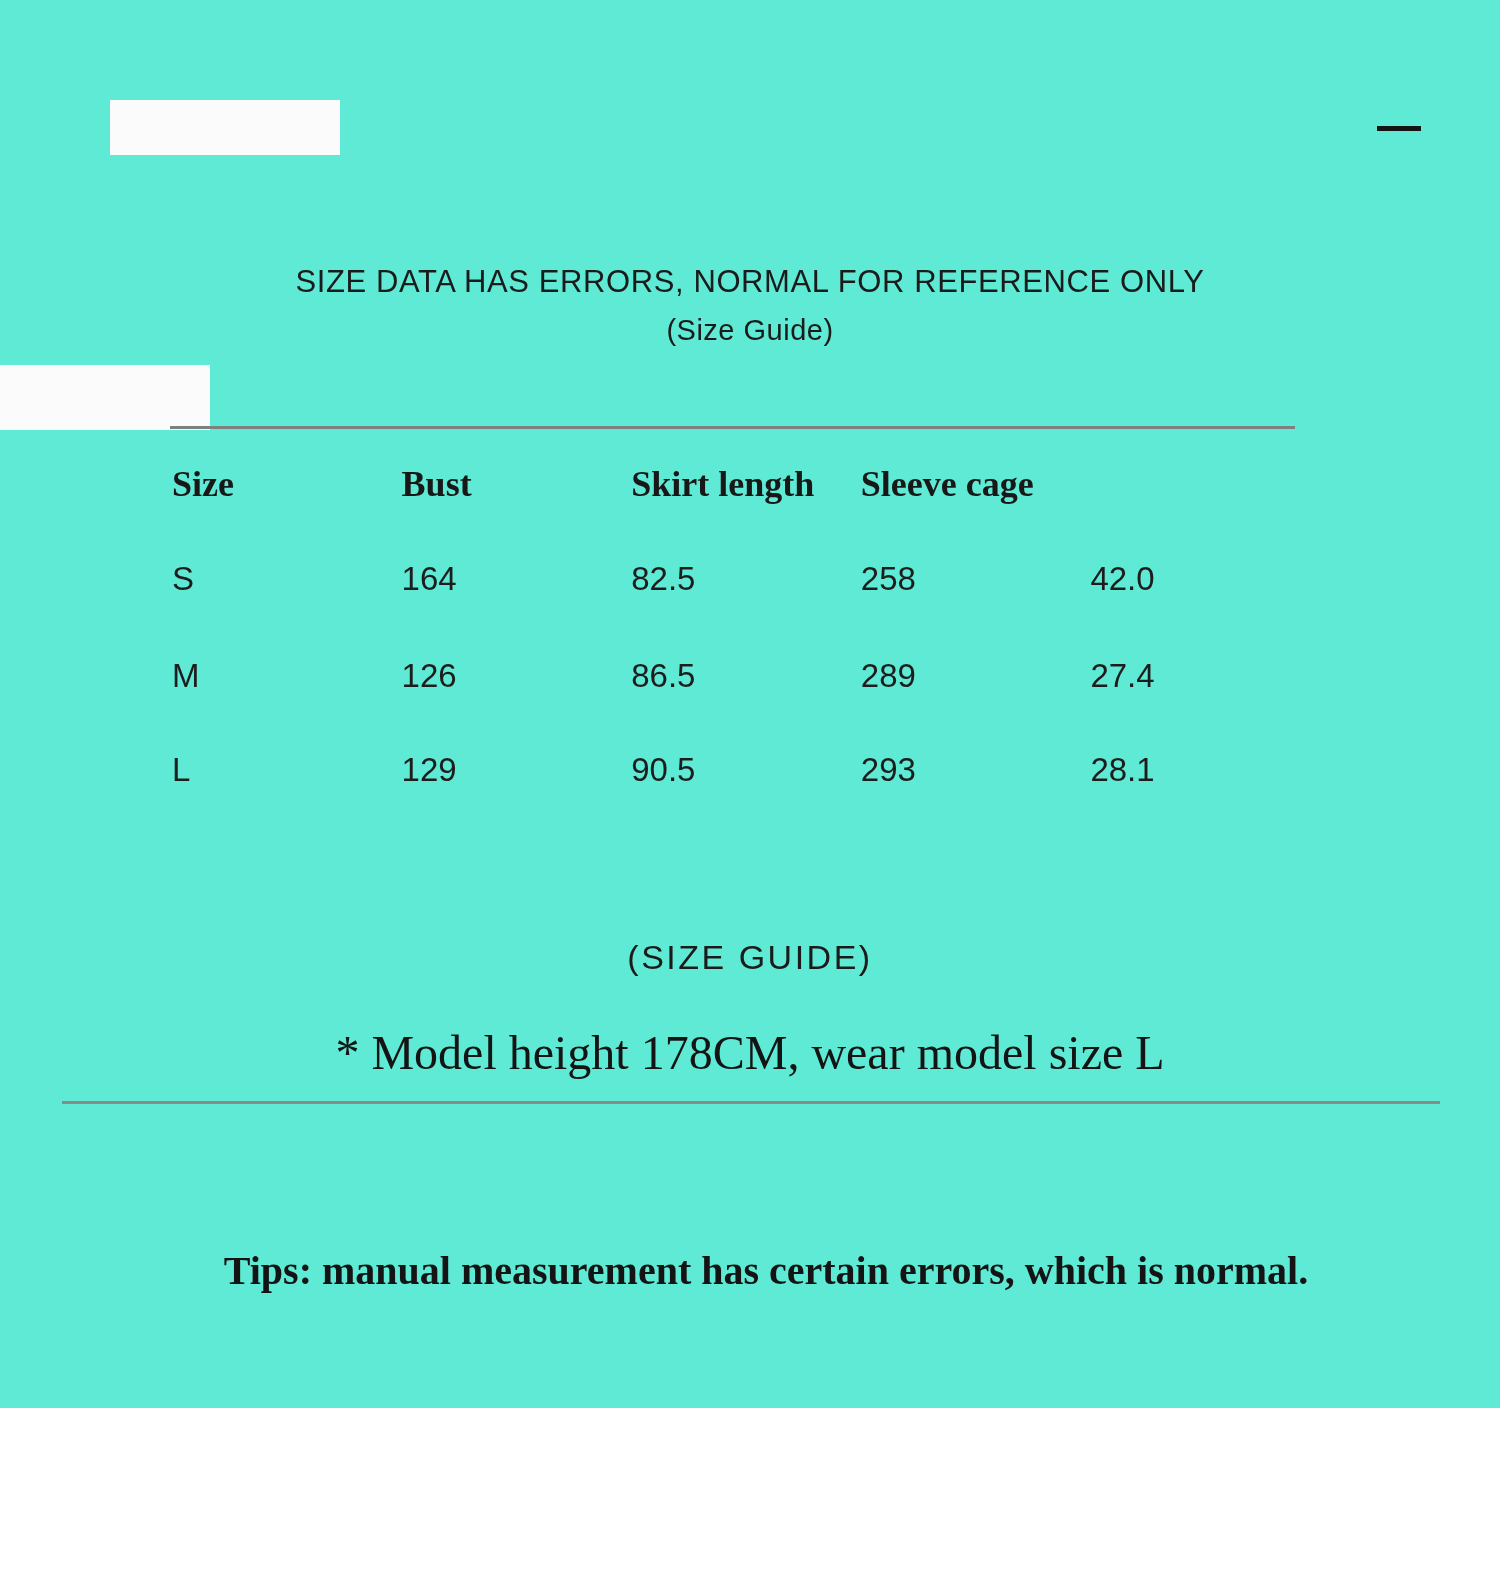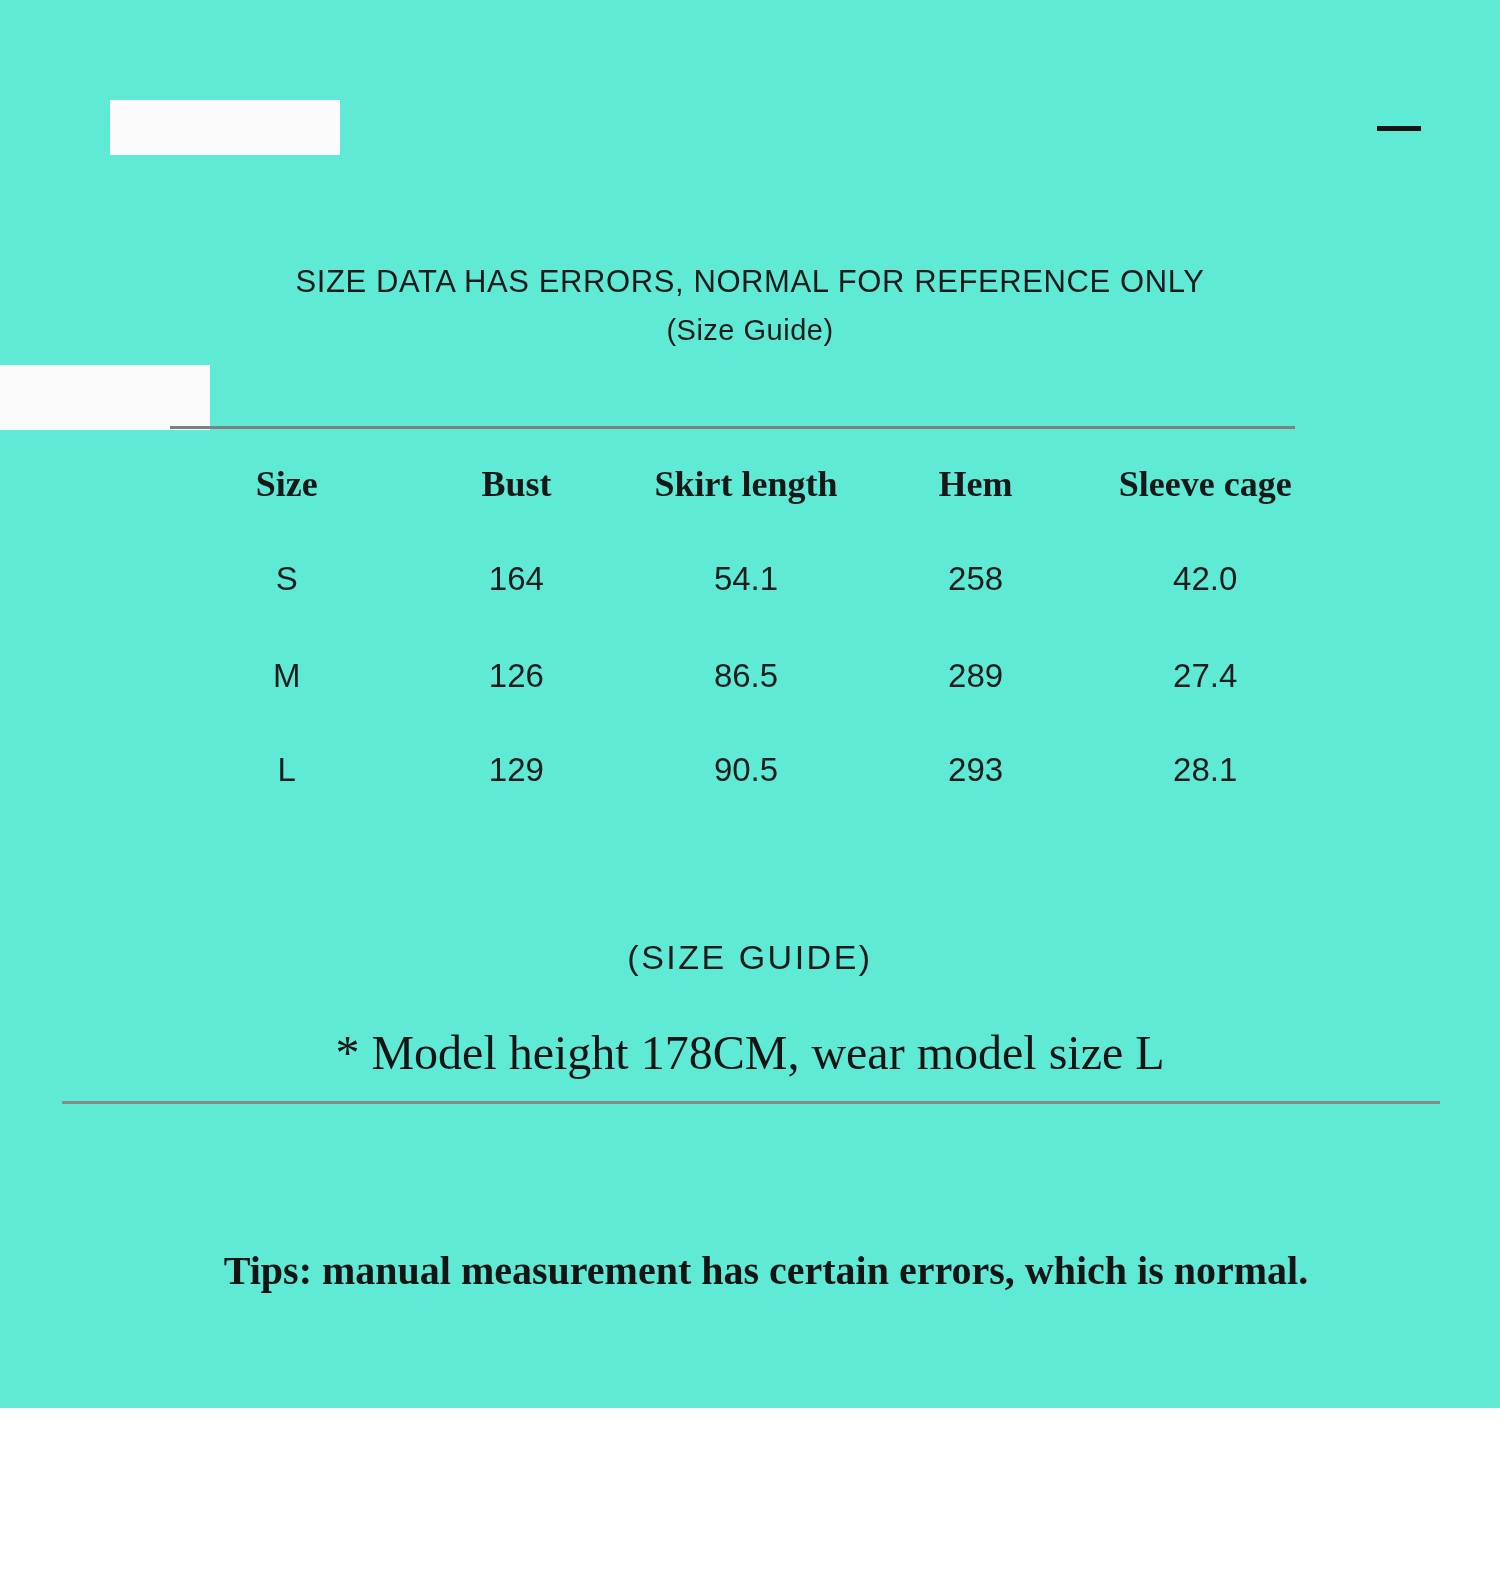--- a/index.html
+++ b/index.html
@@ -66,21 +66,21 @@
   .rule-bottom { left: 62px;  top: 1101px; width: 1378px; background: #8a8a8a; }
 
   .table-row {
     position: absolute;
     left: 172px;
     width: 1148px;
     display: grid;
     grid-template-columns: repeat(5, 1fr);
   }
   .table-row .cell {
-    text-align: center;
+    text-align: left;
   }
   .table-header {
     top: 463px;
     font-family: "Liberation Serif", serif;
     font-size: 36px;
     font-weight: 600;
     color: #181818;
   }
   .table-data {
     font-size: 33px;
@@ -127,28 +127,27 @@
   <div class="centered-line title">SIZE DATA HAS ERRORS, NORMAL FOR REFERENCE ONLY</div>
 
   <div class="centered-line subtitle">(Size Guide)</div>
 
   <div class="rule rule-top"></div>
 
   <div class="table-row table-header">
     <div class="cell">Size</div>
     <div class="cell">Bust</div>
     <div class="cell">Skirt length</div>
-    <div class="cell">Hem</div>
     <div class="cell">Sleeve cage</div>
   </div>
 
   <div class="table-row table-data row-s">
     <div class="cell">S</div>
     <div class="cell">164</div>
-    <div class="cell">54.1</div>
+    <div class="cell">82.5</div>
     <div class="cell">258</div>
     <div class="cell">42.0</div>
   </div>
 
   <div class="table-row table-data row-m">
     <div class="cell">M</div>
     <div class="cell">126</div>
     <div class="cell">86.5</div>
     <div class="cell">289</div>
     <div class="cell">27.4</div>

